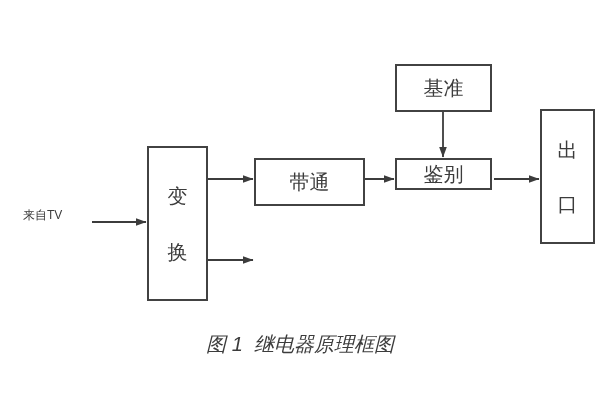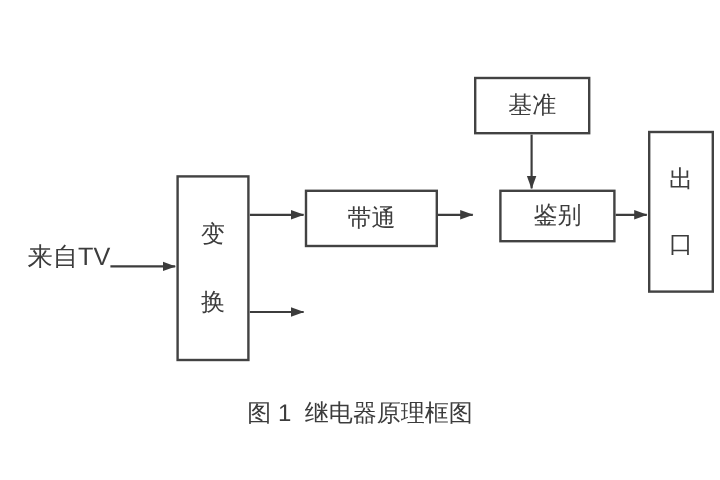--- a/index.html
+++ b/index.html
@@ -30,37 +30,38 @@
     line-height: 1;
     letter-spacing: 2px;
     text-indent: 2px;
   }
   .node span { line-height: 1; letter-spacing: 0; text-indent: 0; }
   .node.vertical { flex-direction: column; letter-spacing: 0; text-indent: 0; }
   .node-transform     { left: 147px; top: 146px; width: 61px;  height: 155px; gap: 36px; }
   .node-bandpass      { left: 254px; top: 158px; width: 111px;  height: 48px; }
   .node-power         { left: 254px; top: 239px; width: 95px;  height: 48px; }
   .node-reference     { left: 395px; top: 64px;  width: 97px;  height: 48px; justify-content: center; }
-  .node-discriminator { left: 416px; top: 158px; width: 97px;  height: 44px; }
+  .node-discriminator { left: 395px; top: 158px; width: 97px;  height: 32px; }
   .node-output        { left: 540px; top: 109px; width: 55px;  height: 135px; gap: 34px; }
   .source-label {
     position: absolute;
     left: 23px;
     top: 197px;
-    font-size: 21px;
+    font-size: 12px;
     line-height: 36px;
     white-space: nowrap;
   }
   .caption {
     position: absolute;
     left: 0; right: 0;
     top: 331px;
     text-align: center;
     font-size: 20px;
     white-space: pre;
+    font-style: italic;
   }
 </style>
 </head>
 <body>
 
 <div class="canvas">
 
   <svg class="connectors" viewBox="0 0 600 400" xmlns="http://www.w3.org/2000/svg">
     <defs>
       <marker id="ah" markerUnits="userSpaceOnUse" markerWidth="12" markerHeight="10" refX="10.5" refY="5" orient="auto">

